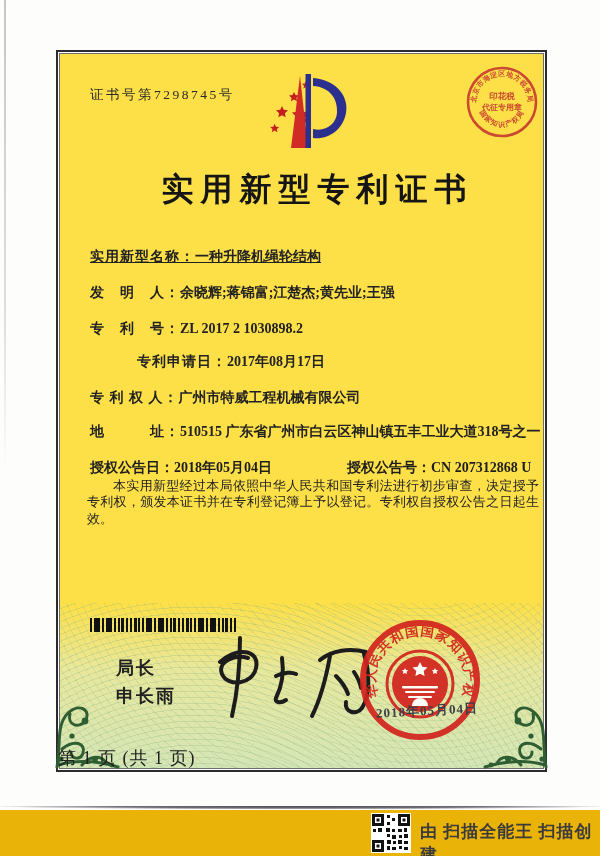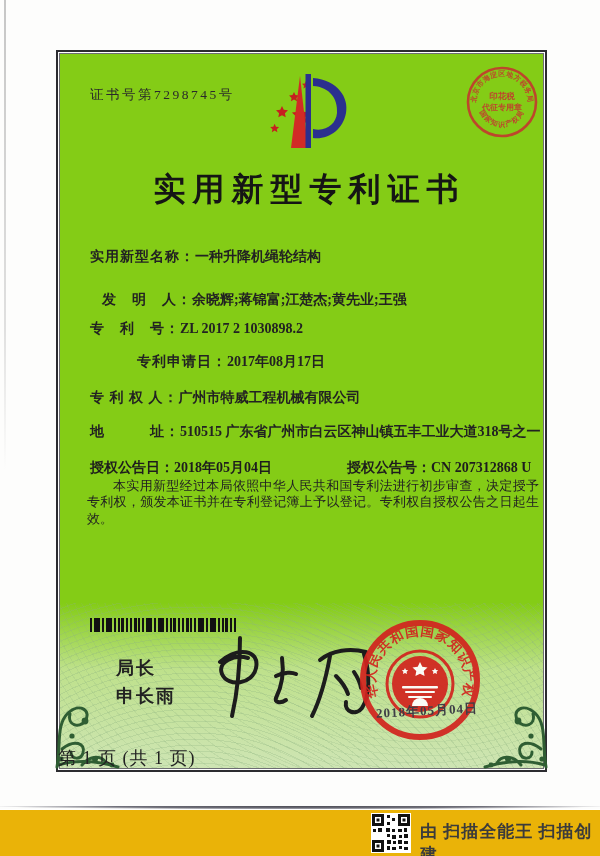--- a/index.html
+++ b/index.html
@@ -15,46 +15,46 @@
   .paper-bottom-edge{position:absolute;left:0;top:806px;width:600px;height:3px;
     background:radial-gradient(ellipse 52% 120% at 50% 0%, #4a4a52 0%, #70707a 60%, rgba(255,255,255,0) 100%);
     border-radius:0 0 60% 60%;}
   .below-paper{position:absolute;left:0;top:809px;width:600px;height:47px;background:#ffffff;}
 
   
   .cert{
     position:absolute;left:56px;top:50px;width:487px;height:718px;
     border:2px solid #2c2c30;
     box-shadow:inset 0 0 0 1px #ffffff, inset 0 0 0 2px #6d6d72;
-    background:#84cc16;
+    background:#fde047;
   }
   .green-band{
     position:absolute;left:2px;right:2px;bottom:2px;height:165px;pointer-events:none;
     background:
       repeating-radial-gradient(circle at 28% 210%, rgba(140,178,128,.28) 0 1px, rgba(0,0,0,0) 1px 6px),
       repeating-radial-gradient(circle at 75% -90%, rgba(140,178,128,.20) 0 1px, rgba(0,0,0,0) 1px 7px),
       linear-gradient(to bottom, rgba(228,240,214,0) 0%, rgba(221,236,202,.65) 40%, rgba(210,230,188,.95) 100%);
   }
   .ornament{position:absolute;bottom:1px;width:78px;height:88px;}
   .ornament.left{left:-6px;}
   .ornament.right{right:-6px;transform:scaleX(-1);}
 
   .cert-no{position:absolute;left:32px;top:34px;font-size:13.5px;letter-spacing:2.5px;color:#2a2a2a;}
 
   .logo{position:absolute;left:198px;top:16px;width:96px;height:96px;}
   .tax-stamp{position:absolute;left:404px;top:10px;width:80px;height:80px;opacity:.88;}
 
-  .title{position:absolute;left:8px;top:116px;width:100%;text-align:center;
+  .title{position:absolute;left:16px;top:116px;width:100%;text-align:center;
     font-size:32px;font-weight:bold;letter-spacing:7px;color:#151515;}
 
   .fields{position:absolute;left:32px;top:190px;width:452px;font-size:14px;}
   .frow{position:absolute;left:0;width:452px;line-height:19px;font-weight:bold;color:#222;}
   .frow .lbl{letter-spacing:1px;}
   .frow .val{font-weight:bold;}
-  .r0{top:5px;} .r1{top:48px;margin-left:12px;} .r2{top:77px;} .r3{top:110px;margin-left:47px;} .r4{top:146px;} .r5{top:180px;}
+  .r0{top:5px;text-decoration:underline;} .r1{top:41px;} .r2{top:77px;} .r3{top:110px;margin-left:47px;} .r4{top:146px;} .r5{top:180px;}
   .grant-row{position:absolute;left:0;top:217px;width:452px;font-weight:bold;}
   .grant-right{position:absolute;left:257px;top:0;}
 
   .body-text{position:absolute;left:29px;top:426px;width:452px;
     font-size:13px;line-height:16.4px;color:#222;text-align:justify;}
   .body-text p{margin:0;text-indent:2em;}
 
   .barcode{position:absolute;left:32px;top:566px;width:148px;height:14px;
     background:
       repeating-linear-gradient(90deg,#111 0 2px,transparent 2px 4px),

